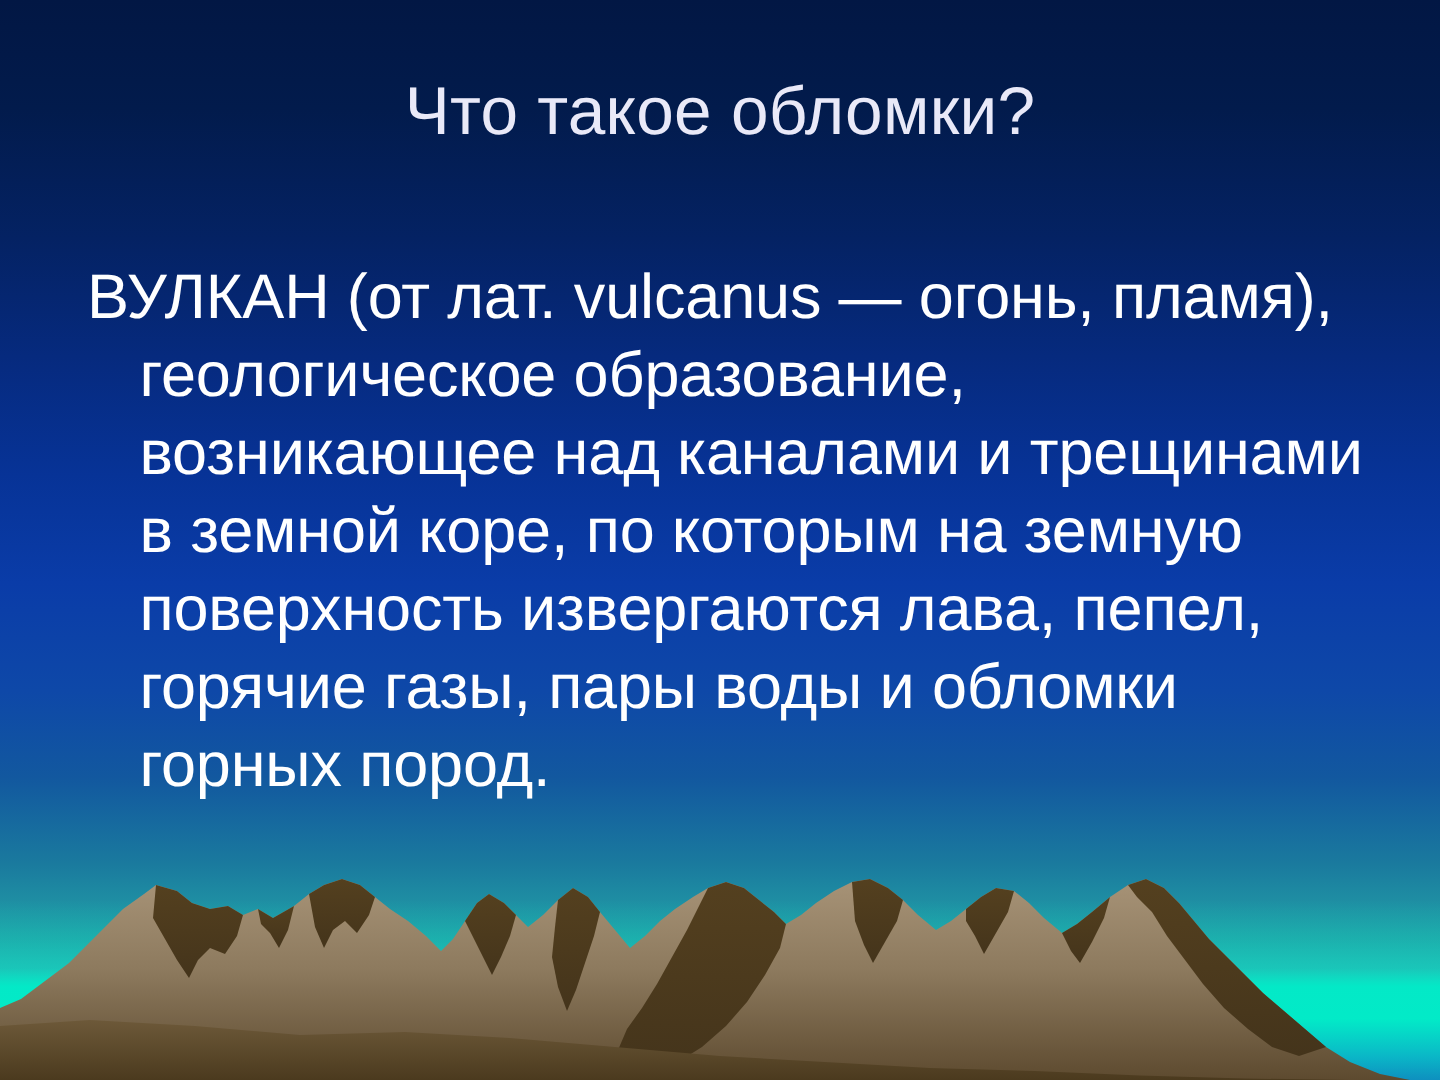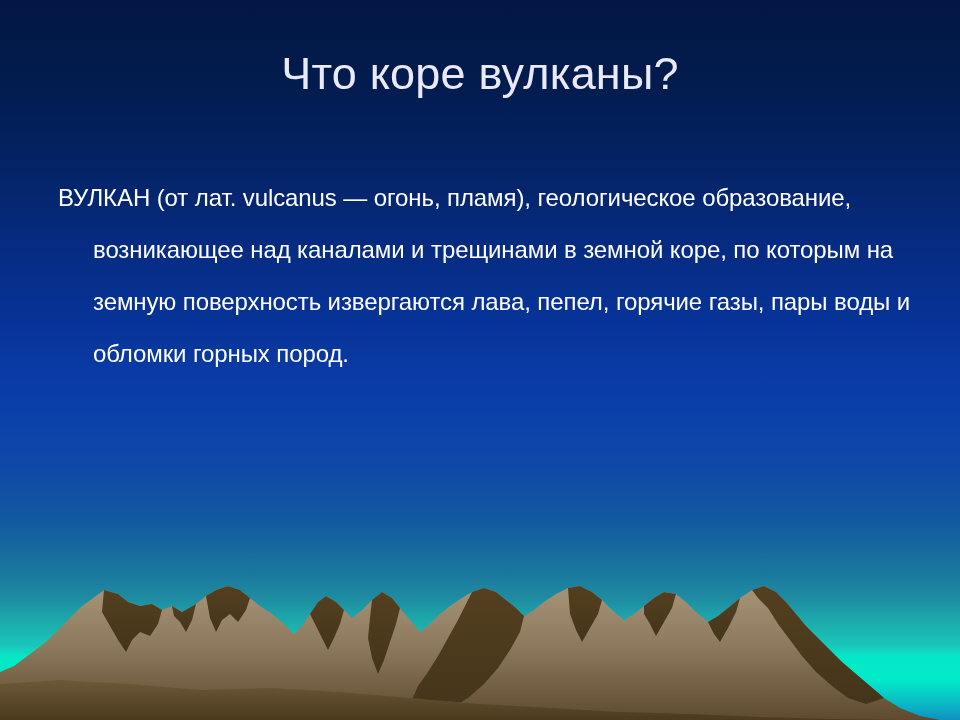--- a/index.html
+++ b/index.html
@@ -77,21 +77,21 @@
   }
 
   #body-block {
     position: absolute;
     left: 58px;
     top: 172px;
     width: 860px;
   }
   .para {
     color: #ffffff;
-    font-size: 24px;
+    font-size: 42px;
     font-weight: 400;
     line-height: 52px;
     text-indent: -35px;
     padding-left: 35px;
     letter-spacing: -0.1px;
     white-space: pre-wrap;
   }
 </style>
 </head>
 <body>
@@ -161,19 +161,19 @@
              L866,124 L848,118 L832,106 L816,92 L802,76 L790,60
              L778,44 L768,28 L758,18 Z"></path>
     <path fill="url(#darkRock)" d="M708,42 L718,36 L728,28 L740,18 L736,32 L728,48
              L720,62 L714,54 Z"></path>
 
     <path fill="url(#baseRock)" d="M0,104 L60,100 L130,104 L200,110 L270,108 L340,112
              L410,118 L480,124 L550,128 L620,132 L690,134 L760,137
              L830,139 L900,140 L960,140 L960,140 L0,140 Z"></path>
   </svg>
 
-  <div id="title">Что коре вулканы?</div>
+  <div id="title">Что такое обломки?</div>
 
   <div id="body-block">
     <div class="para">ВУЛКАН (от лат. vulcanus — огонь, пламя), геологическое образование, возникающее над каналами и трещинами в земной коре, по которым на земную поверхность извергаются лава, пепел, горячие газы, пары воды и обломки горных пород.</div>
   </div>
 
 </div>
 
 </body></html>

